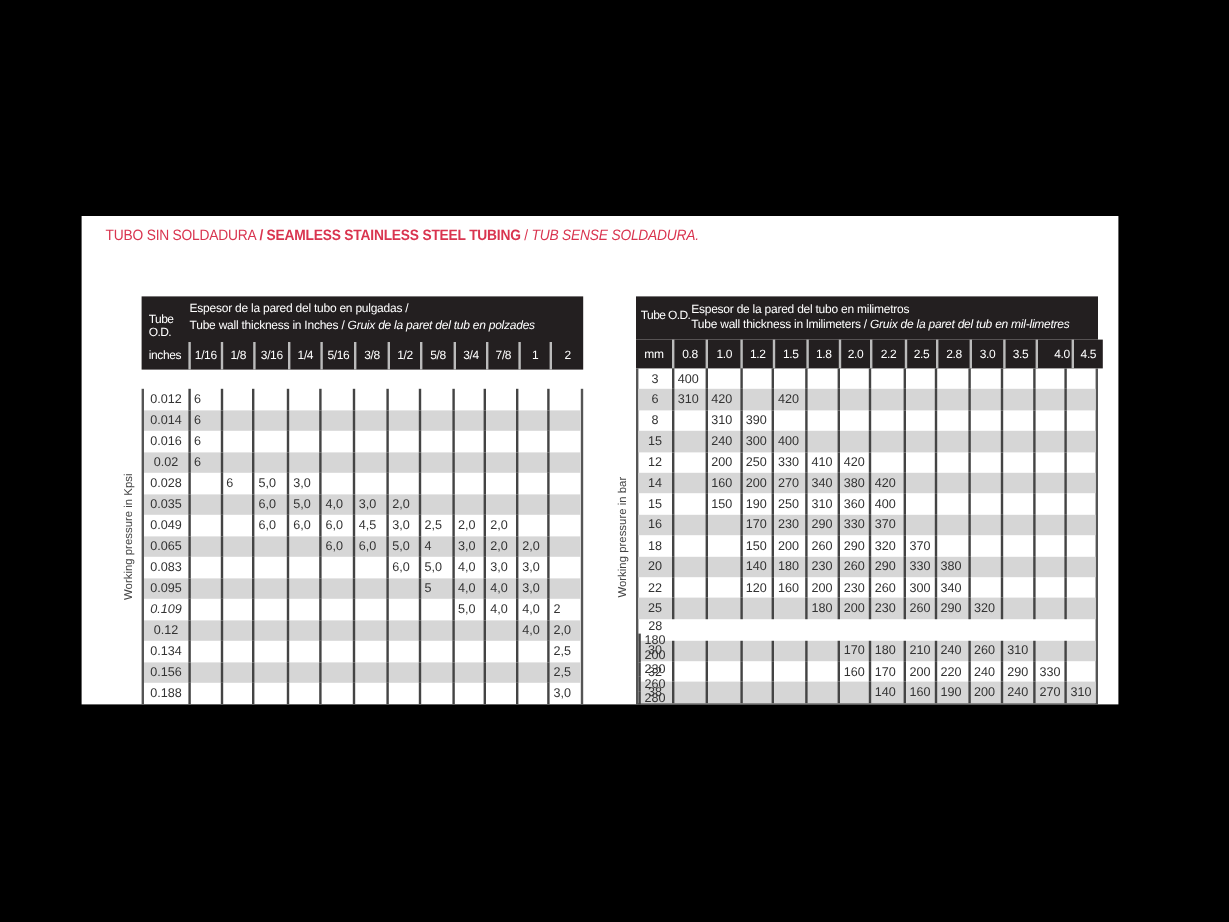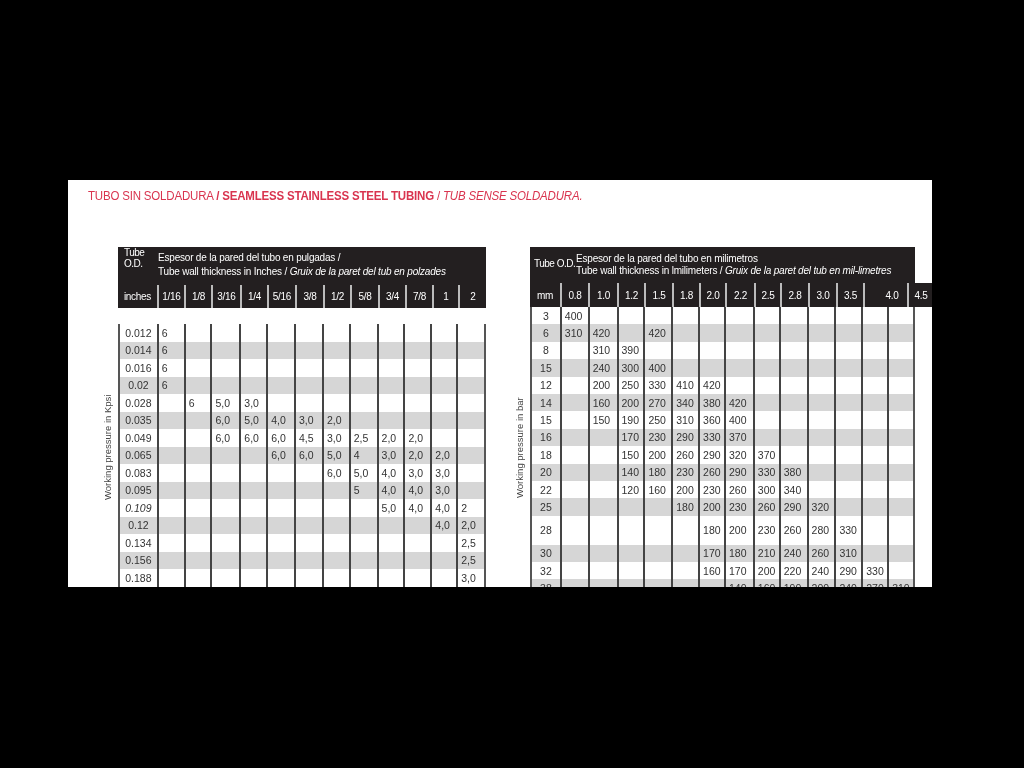--- a/index.html
+++ b/index.html
@@ -28,21 +28,21 @@
 </head>
 <body>
 
 <div id="panel">
   <div id="title">
     <span>TUBO SIN SOLDADURA </span><span class="b">/ SEAMLESS STAINLESS STEEL  TUBING</span><span> / </span><span class="i">TUB SENSE SOLDADURA.</span>
   </div>
 
   <div class="tbl" id="inchTbl" style="left:50px;top:67px;width:368px;">
     <div class="head" style="width:368px;height:38px;">
-      <div class="od" style="left:6px;top:0;"><span>Tube</span><br><span>O.D.</span></div>
+      <div class="od" style="left:6px;top:14px;"><span>Tube</span><br><span>O.D.</span></div>
       <div class="l1" style="left:40px;top:5px;">Espesor de la pared del tubo en pulgadas /</div>
       <div class="l2" style="left:40px;top:19px;"><b>Tube wall thickness in Inches</b><span> / </span><i>Gruix de la paret del tub en polzades</i></div>
     </div>
     <div class="colhdr" id="inchCols" style="top:38px;height:23px;">
         <div style="width: 39px;">inches</div>
         <div style="width: 27px;">1/16</div>
         <div style="width: 27px;">1/8</div>
         <div style="width: 29px; text-align: right;">3/16</div>
         <div style="width: 27px;">1/4</div>
         <div style="width: 28px;">5/16</div>
@@ -296,21 +296,21 @@
         <div style="width: 29px;">1.0</div>
         <div style="width: 27px;">1.2</div>
         <div style="width: 28px;">1.5</div>
         <div style="width: 27px;">1.8</div>
         <div style="width: 26px;">2.0</div>
         <div style="width: 29px;">2.2</div>
         <div style="width: 26px;">2.5</div>
         <div style="width: 28px;">2.8</div>
         <div style="width: 28px;">3.0</div>
         <div style="width: 27px;">3.5</div>
-        <div style="width: 44px; padding-left: 12px;">4.0</div>
+        <div style="width: 30px; padding-left: 12px;">4.0</div>
         <div style="width: 26px;">4.5</div>
       </div>
     <div class="rows" id="mmRows" style="top:60px;width:385px;">
         <div class="row" style="height: 17.4px;">
           <div style="width: 28px;">3</div>
           <div style="width: 28px;">400</div>
           <div style="width: 29px;"></div>
           <div style="width: 27px;"></div>
           <div style="width: 28px;"></div>
           <div style="width: 27px;"></div>
@@ -492,21 +492,21 @@
           <div style="width: 27px;">180</div>
           <div style="width: 26px;">200</div>
           <div style="width: 29px;">230</div>
           <div style="width: 26px;">260</div>
           <div style="width: 28px;">290</div>
           <div style="width: 28px;">320</div>
           <div style="width: 27px;"></div>
           <div style="width: 26px;"></div>
           <div style="width: 26px;"></div>
         </div>
-        <div class="row" style="height: 29px;">
+        <div class="row" style="height: 18px; flex-direction: column;">
           <div style="width: 28px;">28</div>
           <div style="width: 28px;"></div>
           <div style="width: 29px;"></div>
           <div style="width: 27px;"></div>
           <div style="width: 28px;"></div>
           <div style="width: 27px;"></div>
           <div style="width: 26px;">180</div>
           <div style="width: 29px;">200</div>
           <div style="width: 26px;">230</div>
           <div style="width: 28px;">260</div>

